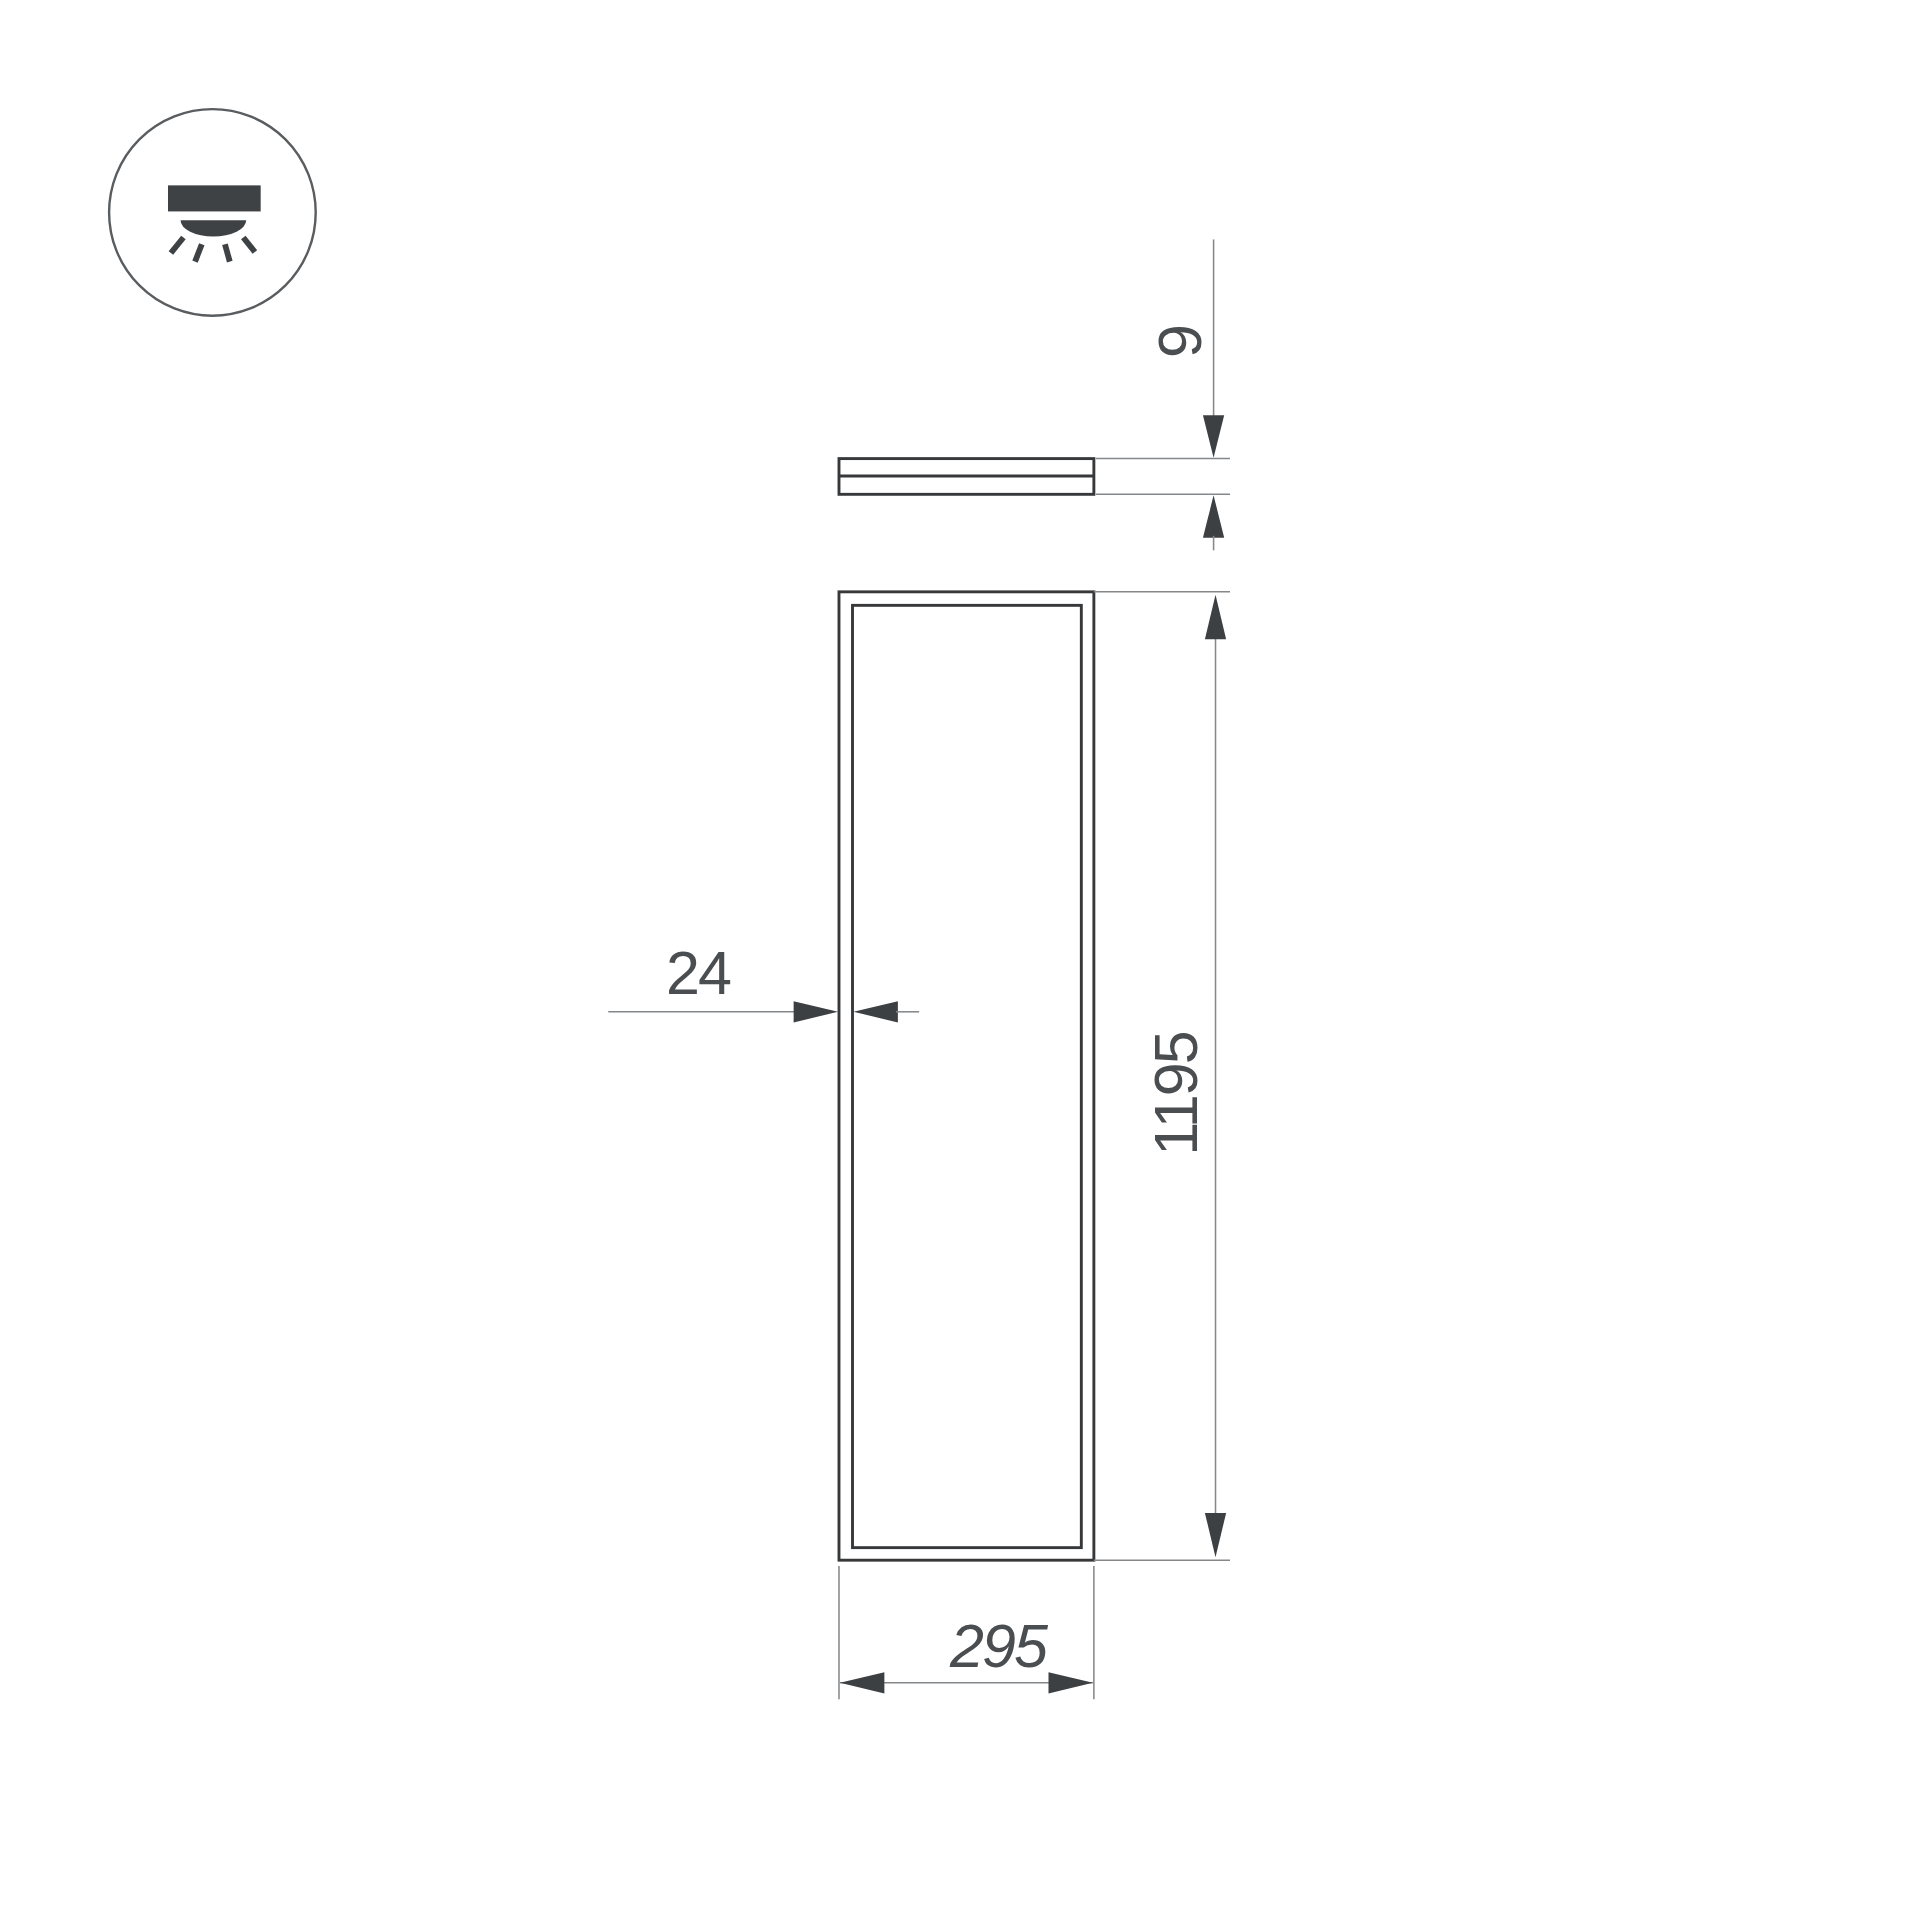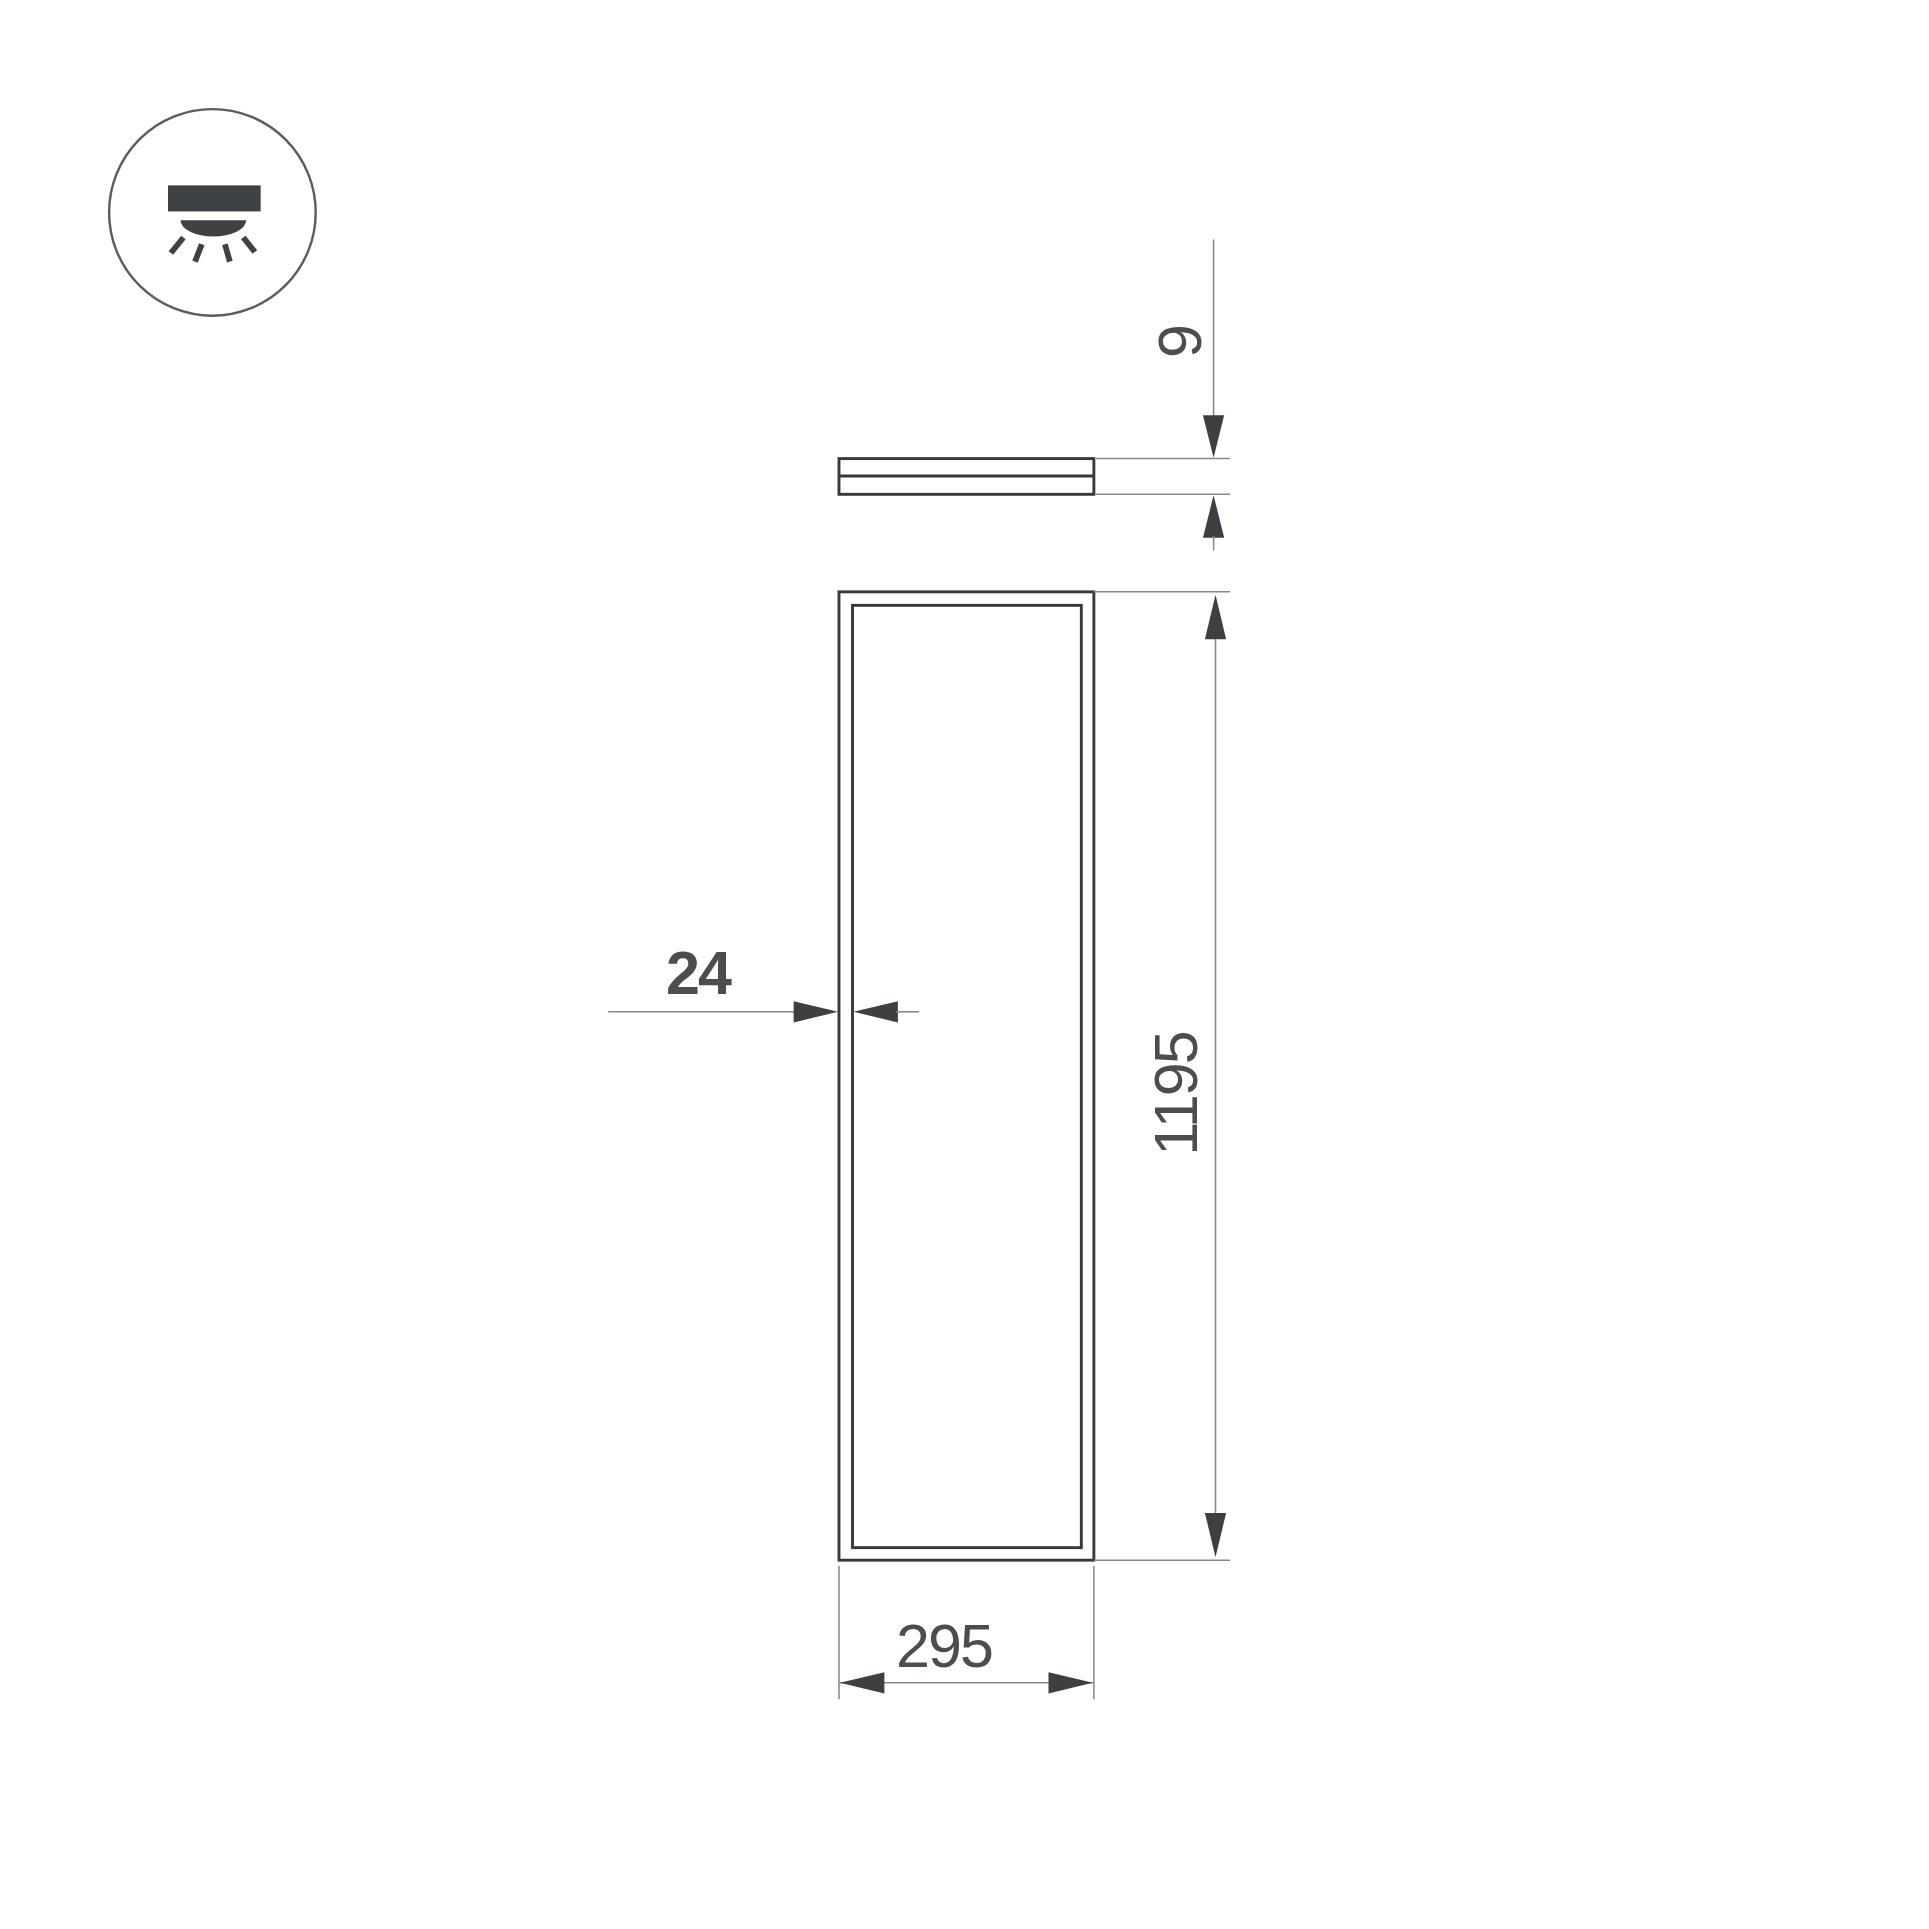--- a/index.html
+++ b/index.html
@@ -91,18 +91,18 @@
       <line x1="870" y1="1743" x2="1132" y2="1743" class="thin"></line>
       <polygon points="870,1743 916,1732 916,1754" class="arrow"></polygon>
       <polygon points="1132,1743 1086,1732 1086,1754" class="arrow"></polygon>
     </g>
   </svg>
 
   <div class="dim-label rot" style="left:1180px; top:342px;">9</div>
 
   <div class="dim-label rot" style="left:1176px; top:1094px;">1195</div>
 
-  <div class="dim-label" style="left:698px; top:973px;font-weight:bold;">24</div>
+  <div class="dim-label" style="left:698px; top:973px;">24</div>
 
-  <div class="dim-label" style="left:944px; top:1646px;">295</div>
+  <div class="dim-label" style="left:998px; top:1646px;font-style:italic;">295</div>
 
 </div>
 
 
 </body></html>

